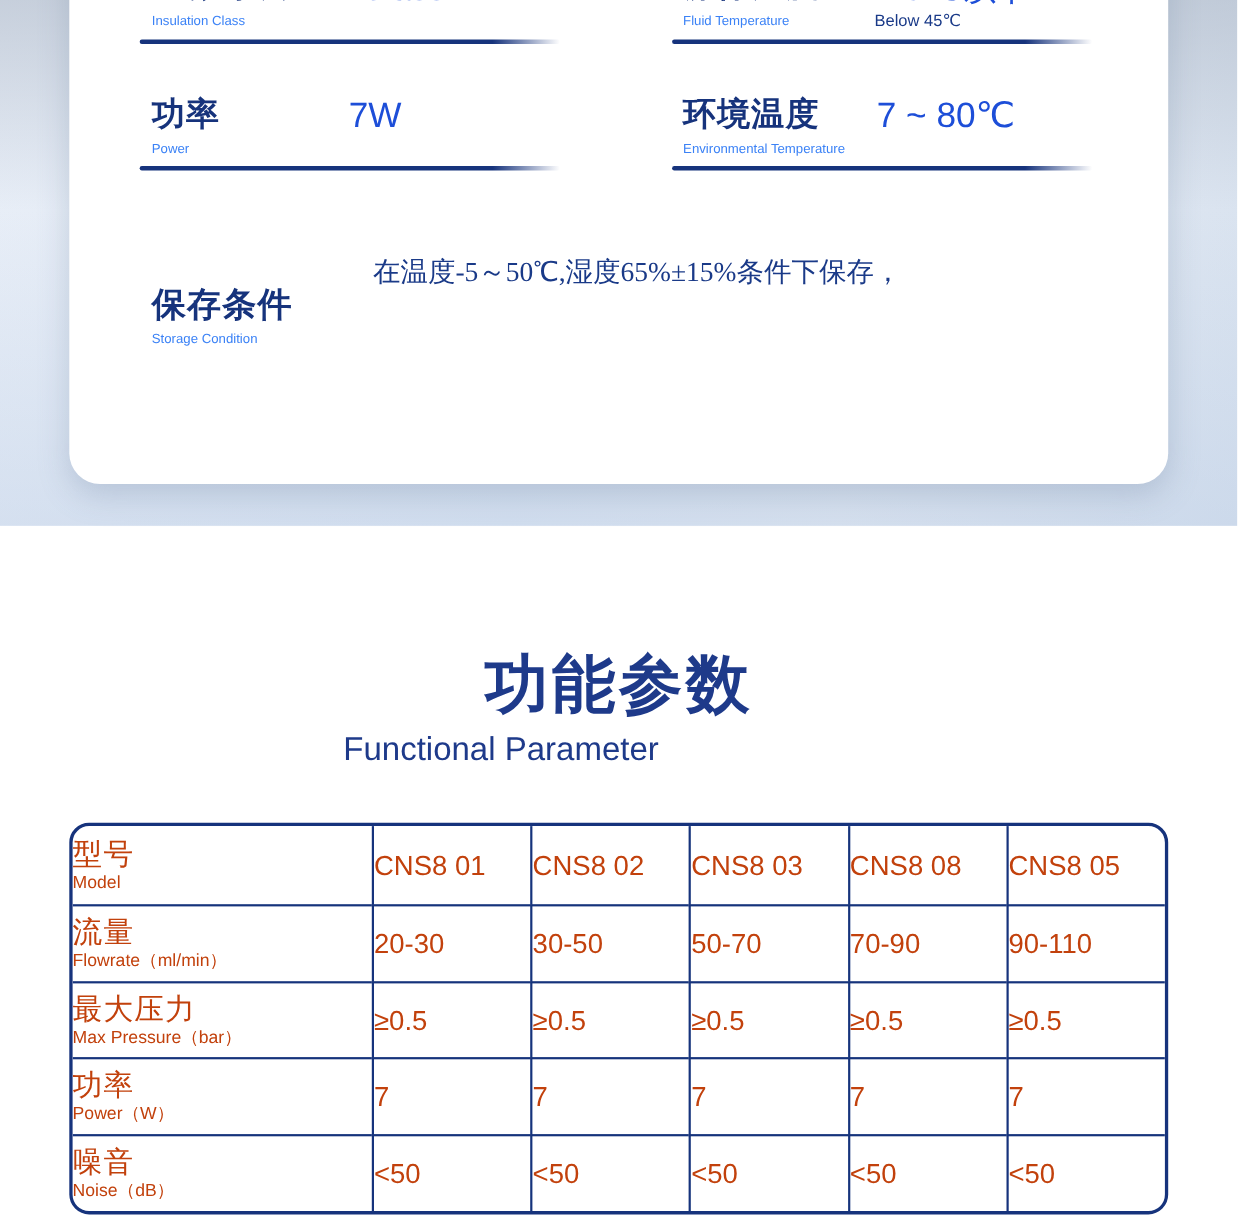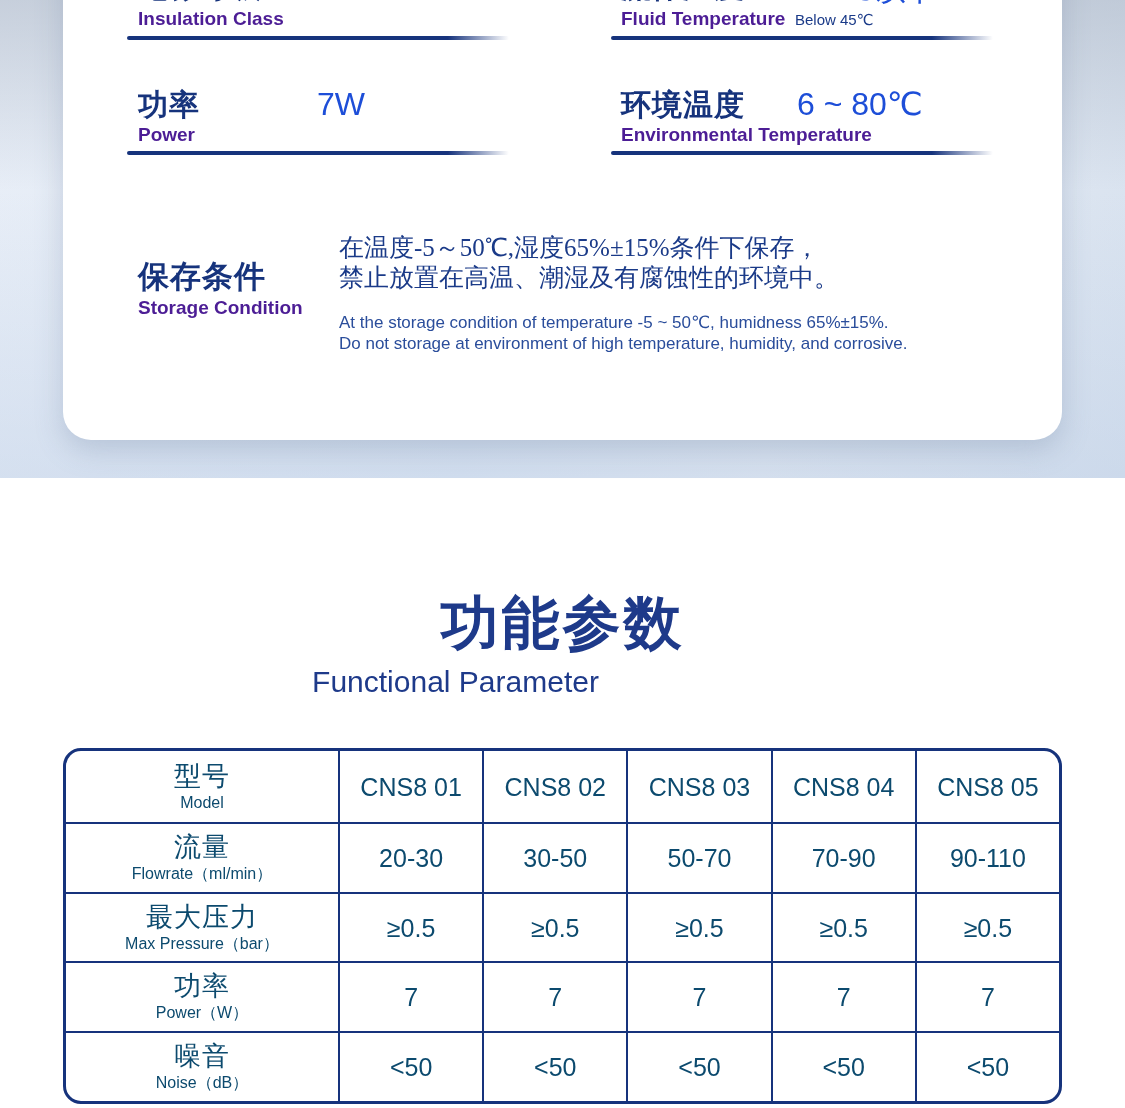--- a/index.html
+++ b/index.html
@@ -10,21 +10,21 @@
   .top-bg{position:absolute;left:0;top:0;width:1125px;height:478px;
     background:
       linear-gradient(180deg, rgba(166,177,193,0.50) 0%, rgba(255,255,255,0) 40%, rgba(186,204,229,0.40) 100%),
       linear-gradient(100deg, #e8eef7 0%, #dfe8f4 45%, #e6ecf4 70%, #d8e2ef 100%);}
 
   .card{position:absolute;left:63px;top:-96px;width:999px;height:536px;background:#ffffff;
     border-radius:28px;box-shadow:0 10px 28px rgba(110,130,160,0.30);}
 
   .abs{position:absolute;}
   .cn-label{font-weight:bold;font-size:30px;line-height:34px;color:#16337c;letter-spacing:1px;white-space:nowrap;}
-  .en-label{font-weight:bold;font-size:19px;line-height:22px;color:#4c1d95;white-space:nowrap;}
+  .en-label{font-weight:normal;font-size:12px;line-height:22px;color:#3b82f6;white-space:nowrap;}
   .val{font-size:31px;line-height:35px;color:#1d4ed8;white-space:nowrap;}
   .val-sm{font-size:15px;line-height:22px;font-weight:normal;color:#1a3a88;white-space:nowrap;}
   .divider{height:4px;width:382px;border-radius:2px;
     background:linear-gradient(90deg,#16337c 0%,#16337c 84%,rgba(22,51,124,0) 100%);}
 
   
   .r1l-cn{left:138px;top:-30px;} .r1l-val{left:327px;top:-28px;}
   .r1l-en{left:138px;top:8px;}  .r1l-line{left:127px;top:36px;}
   .r1r-cn{left:621px;top:-30px;} .r1r-val{left:805px;top:-28px;}
   .r1r-en{left:621px;top:8px;}  .r1r-val2{left:795px;top:9px;}
@@ -46,22 +46,22 @@
   .sec-title-cn{left:0;top:585px;width:1125px;text-align:center;font-size:58px;line-height:76px;
     font-weight:bold;color:#1e3a8a;letter-spacing:3px;}
   .sec-title-en{left:0;top:662px;width:911px;text-align:center;font-size:30px;line-height:40px;
     color:#1e3a8a;}
 
   
   .spec-table{position:absolute;left:63px;top:748px;width:999px;height:356px;box-sizing:border-box;
     border:3px solid #16337c;border-radius:18px;overflow:hidden;background:#ffffff;
     display:grid;grid-template-columns:272px repeat(5,1fr);grid-template-rows:71px 70px 69px 70px 70px;}
   .trow{display:contents;}
-  .cell{display:flex;flex-direction:column;align-items:center;justify-content:center;
-    border-left:2px solid #16337c;border-top:2px solid #16337c;color:#0c4a6e;}
+  .cell{display:flex;flex-direction:column;justify-content:center;
+    border-left:2px solid #16337c;border-top:2px solid #16337c;color:#c2410c;}
   .trow .cell:first-child{border-left:none;}
   .trow:first-child .cell{border-top:none;}
   .cell .cn{font-size:27px;line-height:32px;letter-spacing:1px;}
   .cell .en{font-size:16px;line-height:22px;}
   .cell .v{font-size:25px;line-height:30px;}
 </style>
 </head>
 <body>
 
 <div id="stage">
@@ -78,33 +78,28 @@
   <div class="abs en-label r1r-en">Fluid Temperature</div>
   <div class="abs val-sm r1r-val2">Below 45℃</div>
   <div class="abs divider r1r-line"></div>
 
   <div class="abs cn-label r2l-cn">功率</div>
   <div class="abs val r2l-val">7W</div>
   <div class="abs en-label r2l-en">Power</div>
   <div class="abs divider r2l-line"></div>
 
   <div class="abs cn-label r2r-cn">环境温度</div>
-  <div class="abs val r2r-val">6 ~ 80℃</div>
+  <div class="abs val r2r-val">7 ~ 80℃</div>
   <div class="abs en-label r2r-en">Environmental Temperature</div>
   <div class="abs divider r2r-line"></div>
 
   <div class="abs cn-label st-cn">保存条件</div>
   <div class="abs en-label st-en">Storage Condition</div>
   <div class="abs st-text-cn">
     <div>在温度-5～50℃,湿度65%±15%条件下保存，</div>
-    <div>禁止放置在高温、潮湿及有腐蚀性的环境中。</div>
-  </div>
-  <div class="abs st-text-en">
-    <div>At the storage condition of temperature -5 ~ 50℃, humidness 65%±15%.</div>
-    <div>Do not storage at environment of high temperature, humidity, and corrosive.</div>
   </div>
 
   <div class="abs sec-title-cn">功能参数</div>
   <div class="abs sec-title-en">Functional Parameter</div>
 
   <div class="spec-table">
     <div class="trow">
       <div class="cell">
         <div class="cn">型号</div>
         <div class="en">Model</div>
@@ -112,21 +107,21 @@
       <div class="cell">
           <div class="v">CNS8 01</div>
         </div>
       <div class="cell">
           <div class="v">CNS8 02</div>
         </div>
       <div class="cell">
           <div class="v">CNS8 03</div>
         </div>
       <div class="cell">
-          <div class="v">CNS8 04</div>
+          <div class="v">CNS8 08</div>
         </div>
       <div class="cell">
           <div class="v">CNS8 05</div>
         </div>
     </div>
     <div class="trow">
       <div class="cell">
         <div class="cn">流量</div>
         <div class="en">Flowrate（ml/min）</div>
       </div>

